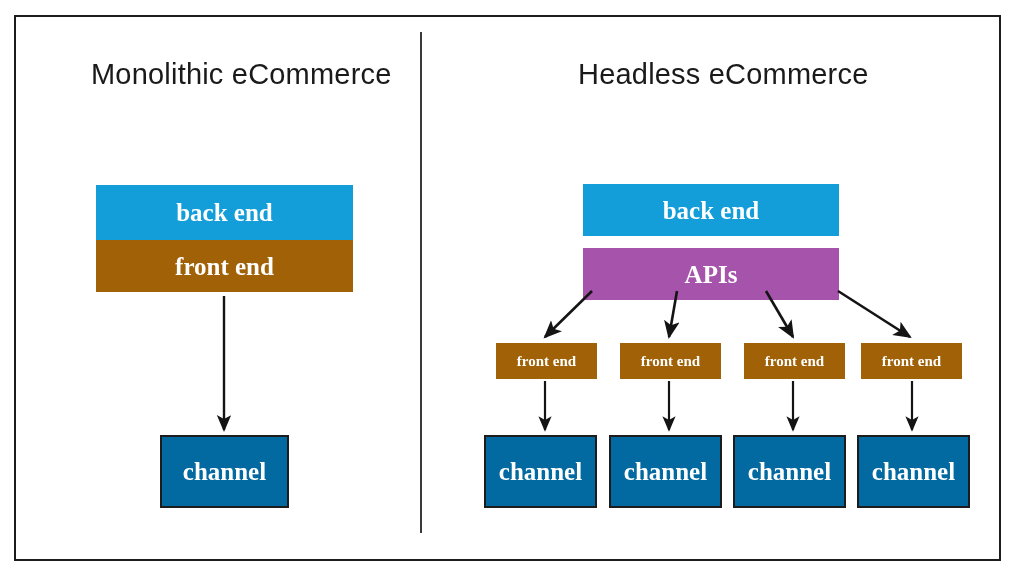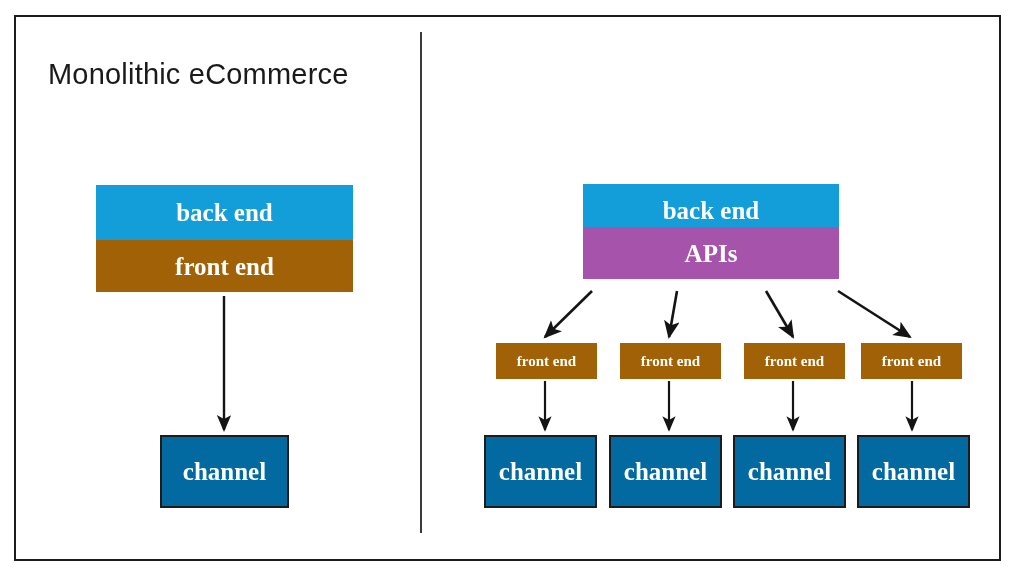--- a/index.html
+++ b/index.html
@@ -37,20 +37,21 @@
   }
   
   .panel-title {
     position: absolute;
     font-family: "Liberation Sans", sans-serif;
     font-weight: 400;
     font-size: 29px;
     color: #1a1a1a;
     letter-spacing: 0.2px;
     white-space: nowrap;
+    margin-left: 43px;
   }
   #title-mono  { left: 48px;  top: 58px; }
   #title-head  { left: 535px; top: 58px; }
 
   
   .block {
     position: absolute;
     box-sizing: border-box;
     display: flex;
     align-items: center;
@@ -82,21 +83,21 @@
     left: 160px; top: 435px; width: 129px; height: 73px;
     font-size: 25px;
   }
 
   
   #head-backend {
     left: 583px; top: 184px; width: 256px; height: 52px;
     font-size: 25px;
   }
   #head-apis {
-    left: 583px; top: 227px; width: 256px; height: 52px;
+    left: 583px; top: 248px; width: 256px; height: 52px;
     font-size: 25px;
   }
   .fe-small {
     top: 343px; width: 101px; height: 36px;
     font-size: 15px;
   }
   #fe-1 { left: 496px; }
   #fe-2 { left: 620px; }
   #fe-3 { left: 744px; }
   #fe-4 { left: 861px; }
@@ -123,20 +124,21 @@
 <body>
 
 <div id="canvas">
 
   <div id="frame"></div>
 
   <div id="divider"></div>
 
   <div class="panel-title" id="title-mono">Monolithic eCommerce</div>
 
+  <div class="panel-title" id="title-head">Headless eCommerce</div>
 
   <div class="block backend" id="mono-backend">back end</div>
 
   <div class="block frontend" id="mono-frontend">front end</div>
 
   <div class="block channel" id="mono-channel">channel</div>
 
   <div class="block backend" id="head-backend">back end</div>
 
   <div class="block apis" id="head-apis">APIs</div>

